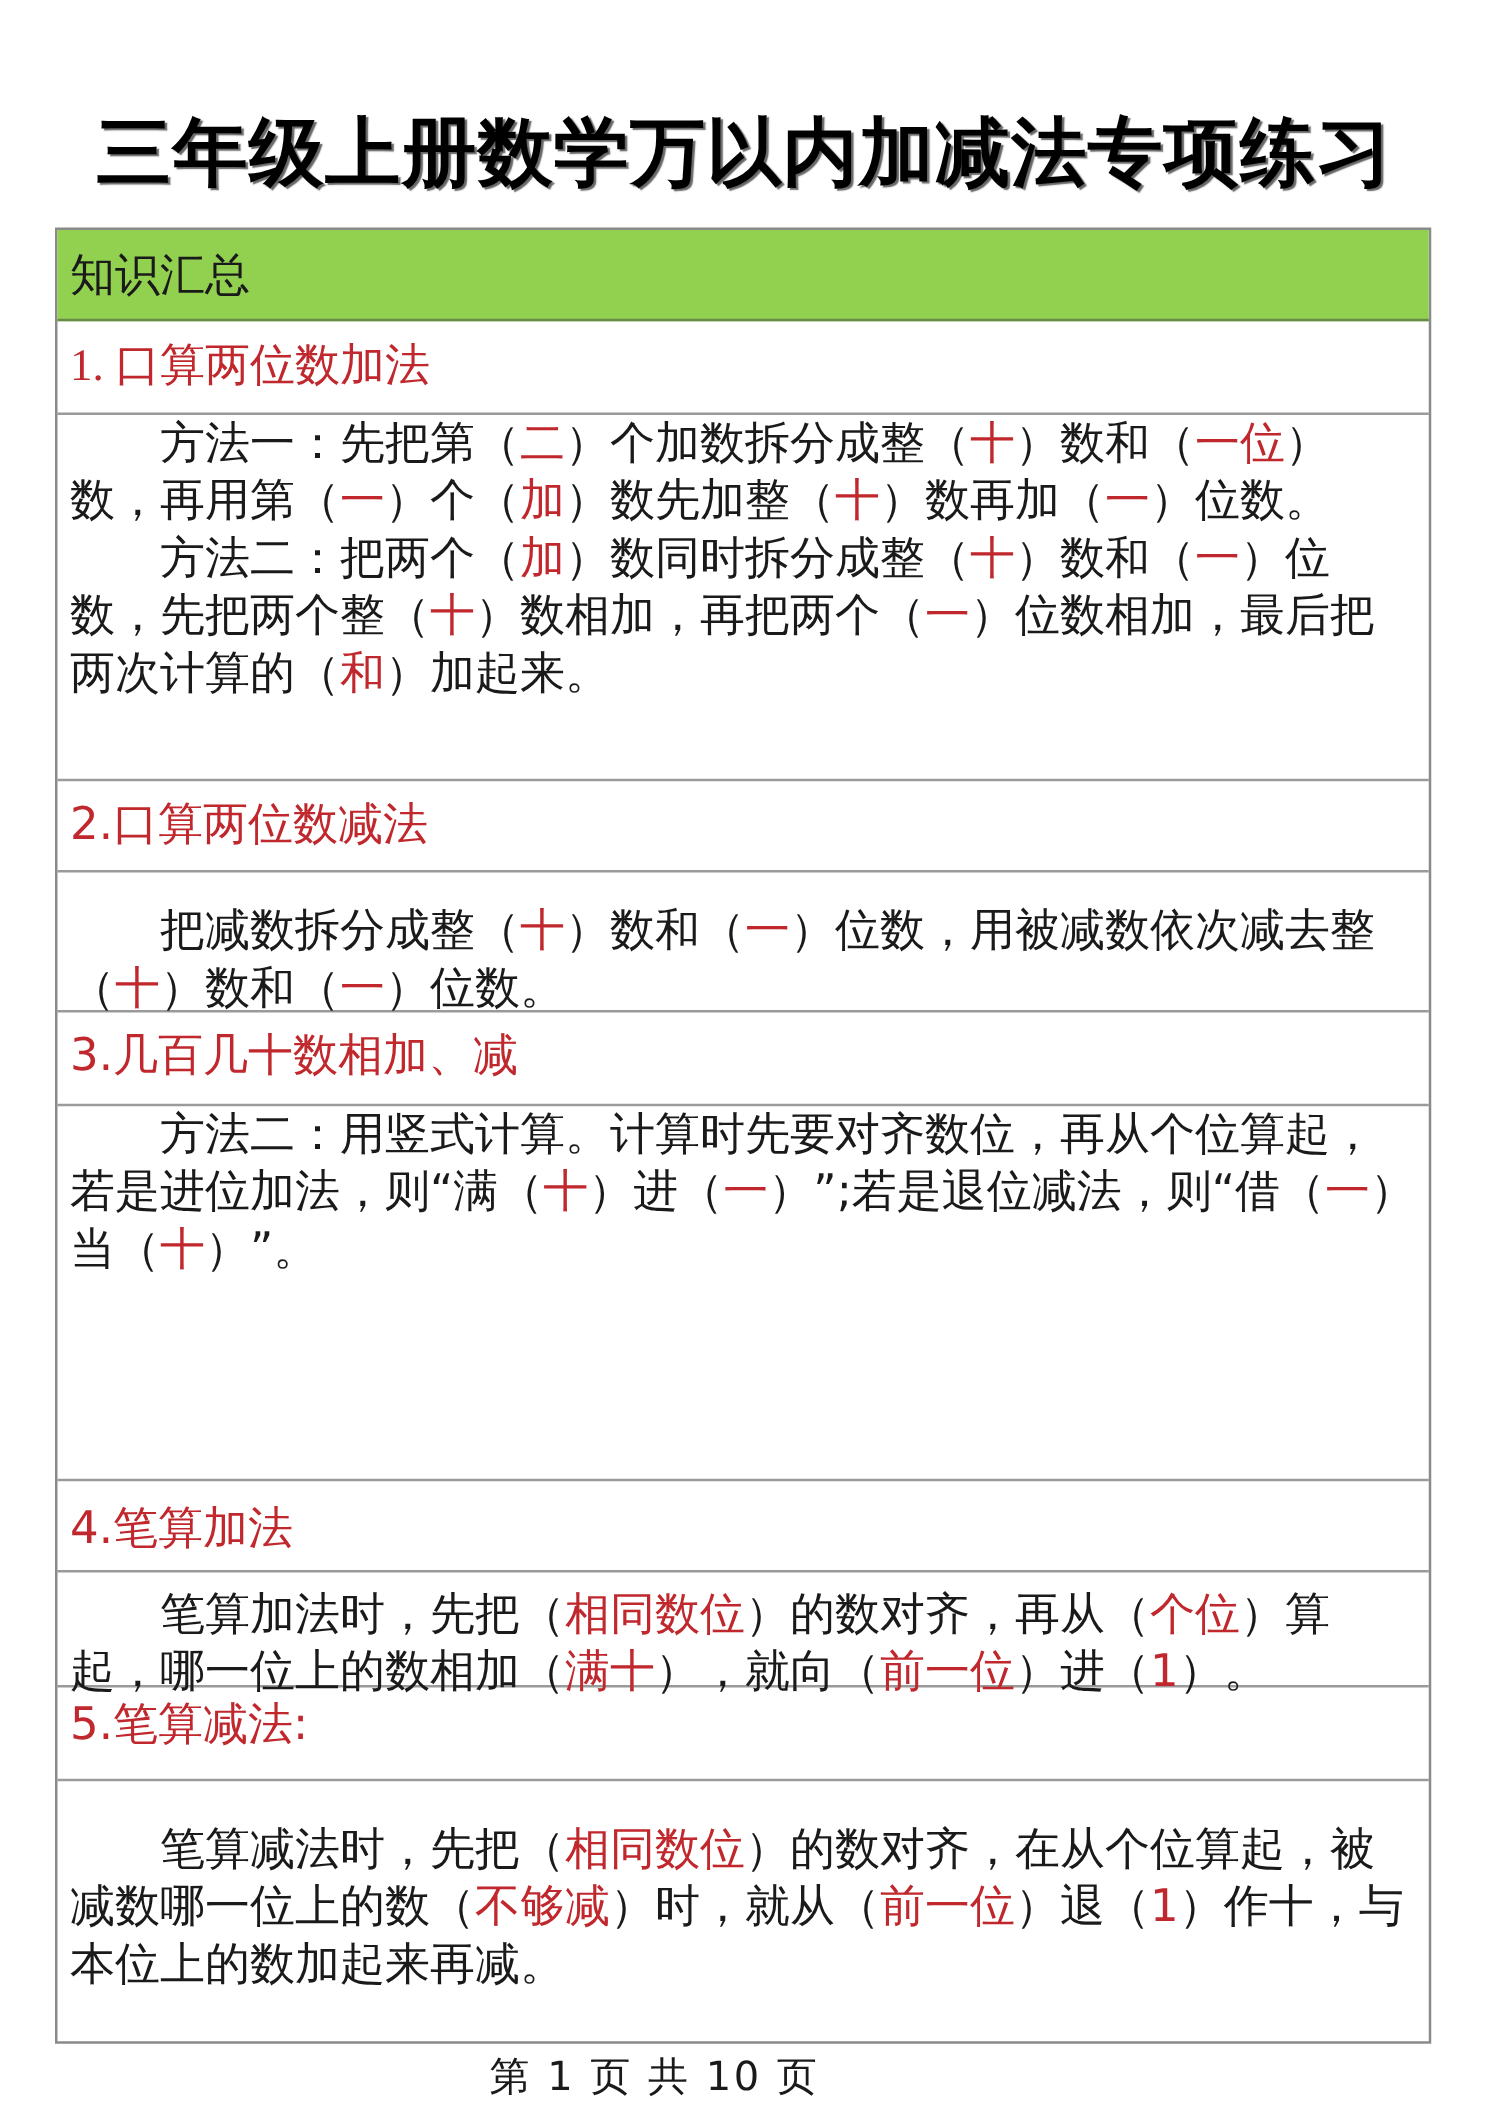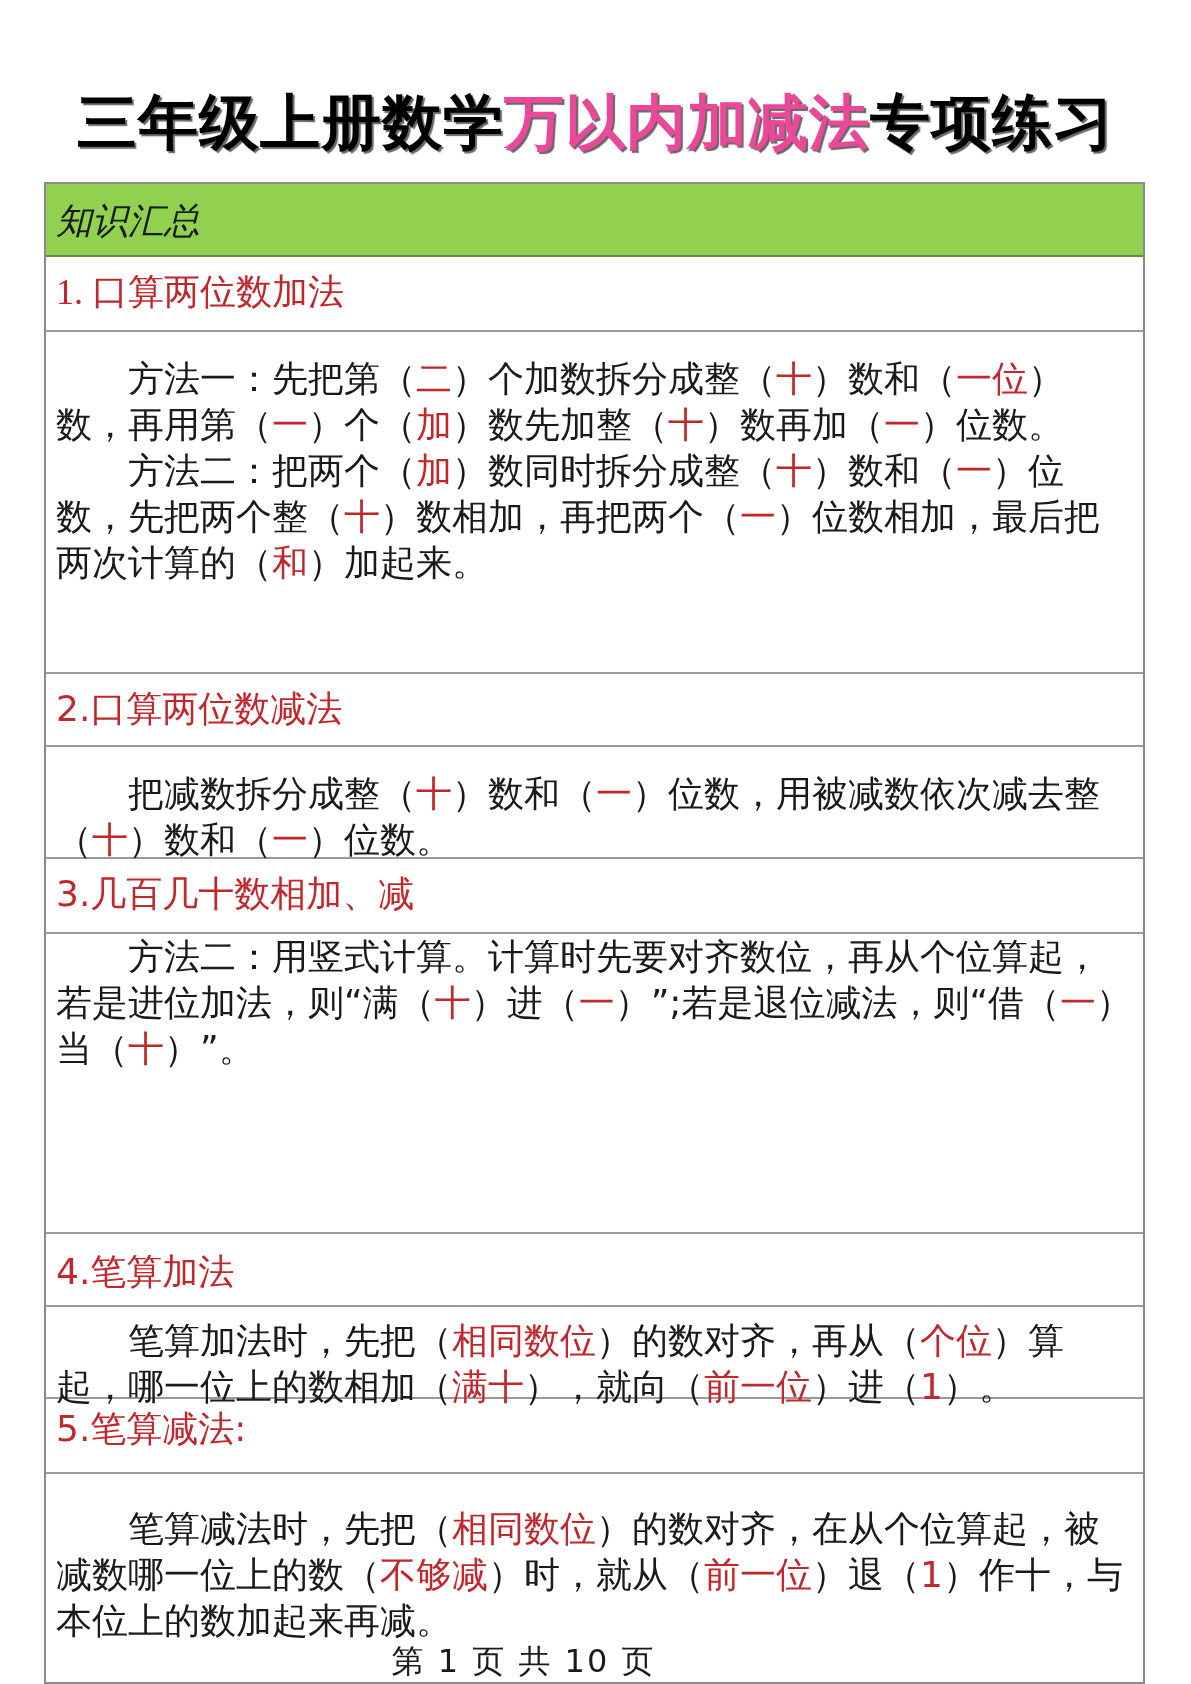--- a/index.html
+++ b/index.html
@@ -1,47 +1,47 @@
 <!DOCTYPE html>
 <html><head>
 <meta charset="utf-8">
 <style>
   html, body { margin: 0; padding: 0; background: #ffffff; }
   body { width: 1191px; height: 1684px; position: relative; overflow: hidden;
          font-family: "DejaVu Sans", "Liberation Sans", sans-serif; color: #1a1a1a; }
   .title { position: absolute; top: 82px; left: 0; width: 1191px; text-align: center;
            font-size: 60px; font-weight: bold; letter-spacing: 1px; line-height: 80px;
            text-shadow: 2px 2px 1px #666; }
-  .title .red { color: #ec4899; }
+  .title .red { color: #000000; }
   .title .black { color: #000; }
   .table { position: absolute; left: 44px; top: 182px; width: 1101px;
            border: 2px solid #8a8a8a; box-sizing: border-box; }
   .row { border-bottom: 2px solid #9a9a9a; box-sizing: border-box; position: relative; }
   .row:last-child { border-bottom: none; }
   .header-row { background: #92d050; height: 73px; border-bottom: 2px solid #6a8a4a;
-                font-size: 36px; line-height: 73px; padding-left: 10px; color: #1a1a1a; font-style: italic; }
+                font-size: 36px; line-height: 73px; padding-left: 10px; color: #1a1a1a; }
   .section-title { color: #c0282d; font-size: 36px; padding-left: 10px; }
   .body-cell { font-size: 36px; line-height: 46px; padding: 4px 10px; color: #1a1a1a; }
   .body-cell p { margin: 0; text-indent: 72px; }
   .hl { color: #c0282d; }
   .footer { position: absolute; top: 1640px; left: 0; width: 1047px; text-align: center;
             font-size: 32px; color: #1a1a1a; letter-spacing: 2px; }
 </style>
 </head>
 <body>
 
 <div class="title">
   <span class="black">三年级上册数学</span><span class="red">万以内加减法</span><span class="black">专项练习</span>
 </div>
 
 <div class="table">
   <div class="row header-row">知识汇总</div>
 
   <div class="row section-title" style="height:75px;line-height:70px;font-family:Liberation Serif, serif;">1. 口算两位数加法</div>
-  <div class="row body-cell" style="height:342px;padding-top:24px;">
+  <div class="row body-cell" style="height:293px;padding-top:0;">
     <p><span>方法一：先把第（</span><span class="hl">二</span><span>）个加数拆分成整（</span><span class="hl">十</span><span>）数和（</span><span class="hl">一位</span><span>）数，再用第（</span><span class="hl">一</span><span>）个（</span><span class="hl">加</span><span>）数先加整（</span><span class="hl">十</span><span>）数再加（</span><span class="hl">一</span><span>）位数。</span></p>
     <p><span>方法二：把两个（</span><span class="hl">加</span><span>）数同时拆分成整（</span><span class="hl">十</span><span>）数和（</span><span class="hl">一</span><span>）位数，先把两个整（</span><span class="hl">十</span><span>）数相加，再把两个（</span><span class="hl">一</span><span>）位数相加，最后把两次计算的（</span><span class="hl">和</span><span>）加起来。</span></p>
   </div>
 
   <div class="row section-title" style="height:73px;line-height:70px;">2.口算两位数减法</div>
   <div class="row body-cell" style="height:112px;padding-top:24px;">
     <p><span>把减数拆分成整（</span><span class="hl">十</span><span>）数和（</span><span class="hl">一</span><span>）位数，用被减数依次减去整（</span><span class="hl">十</span><span>）数和（</span><span class="hl">一</span><span>）位数。</span></p>
   </div>
 
   <div class="row section-title" style="height:75px;line-height:70px;">3.几百几十数相加、减</div>

